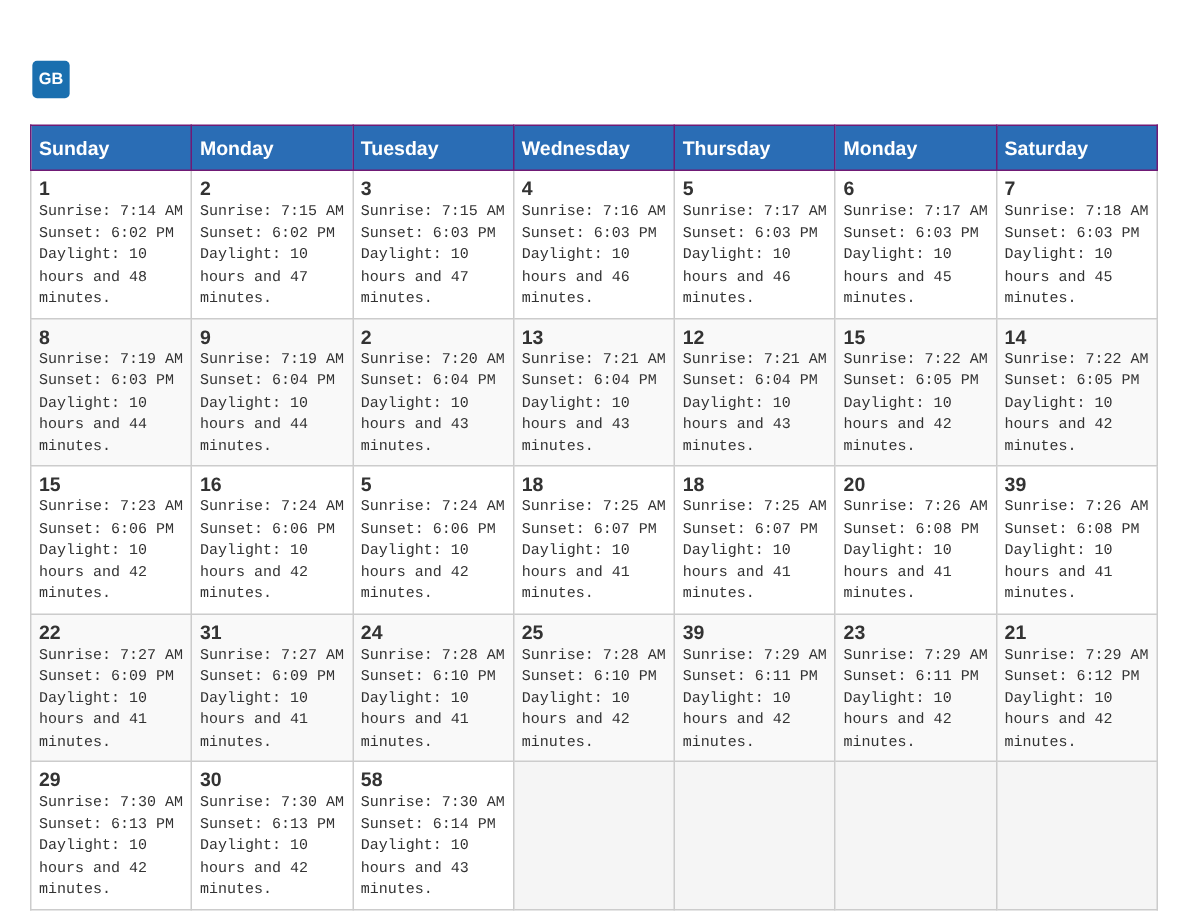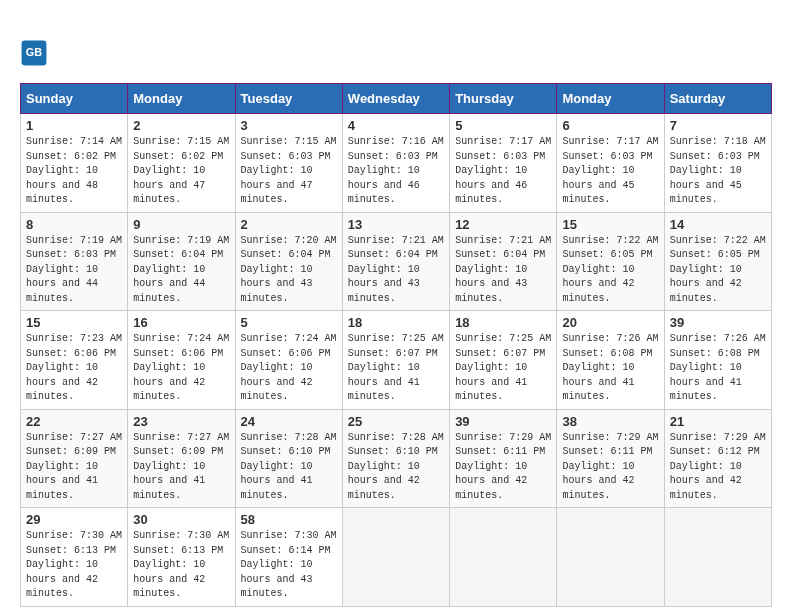--- a/index.html
+++ b/index.html
@@ -213,37 +213,37 @@
           <span class="day-num">39</span>
 <div class="day-info">Sunrise: 7:26 AM<br>Sunset: 6:08 PM<br>Daylight: 10 hours and 41 minutes.</div>
         </td>
       </tr>
       <tr>
         <td>
           <span class="day-num">22</span>
 <div class="day-info">Sunrise: 7:27 AM<br>Sunset: 6:09 PM<br>Daylight: 10 hours and 41 minutes.</div>
         </td>
         <td>
-          <span class="day-num">23</span>
+          <span class="day-num">31</span>
 <div class="day-info">Sunrise: 7:27 AM<br>Sunset: 6:09 PM<br>Daylight: 10 hours and 41 minutes.</div>
         </td>
         <td>
           <span class="day-num">24</span>
 <div class="day-info">Sunrise: 7:28 AM<br>Sunset: 6:10 PM<br>Daylight: 10 hours and 41 minutes.</div>
         </td>
         <td>
           <span class="day-num">25</span>
 <div class="day-info">Sunrise: 7:28 AM<br>Sunset: 6:10 PM<br>Daylight: 10 hours and 42 minutes.</div>
         </td>
         <td>
           <span class="day-num">39</span>
 <div class="day-info">Sunrise: 7:29 AM<br>Sunset: 6:11 PM<br>Daylight: 10 hours and 42 minutes.</div>
         </td>
         <td>
-          <span class="day-num">38</span>
+          <span class="day-num">23</span>
 <div class="day-info">Sunrise: 7:29 AM<br>Sunset: 6:11 PM<br>Daylight: 10 hours and 42 minutes.</div>
         </td>
         <td>
           <span class="day-num">21</span>
 <div class="day-info">Sunrise: 7:29 AM<br>Sunset: 6:12 PM<br>Daylight: 10 hours and 42 minutes.</div>
         </td>
       </tr>
       <tr>
         <td>
           <span class="day-num">29</span>

